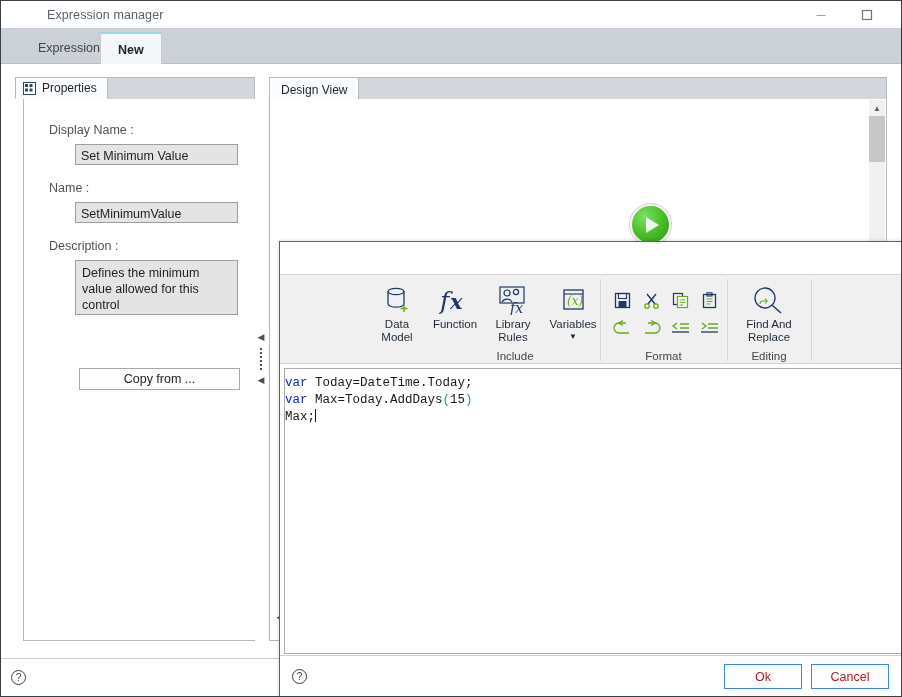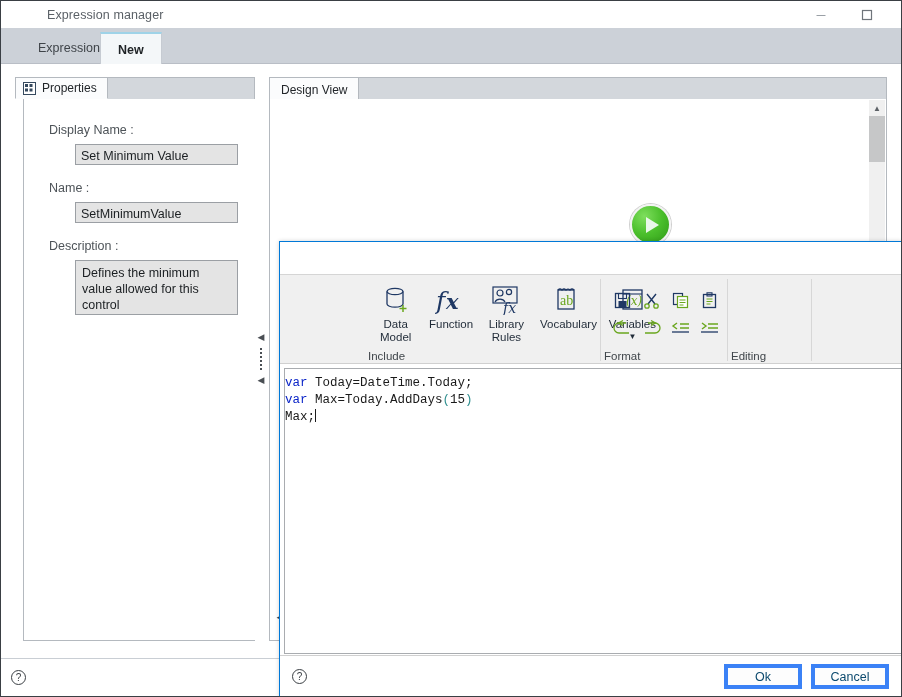--- a/index.html
+++ b/index.html
@@ -331,21 +331,21 @@
     border-top: 1px solid #d5d5d5;
     border-bottom: 1px solid #d0d0d0;
   }
   .rgroup { position: absolute; top: 0; height: 90px; }
   .rgroup .gitems {
     display: flex; align-items: flex-start;
     height: 68px; padding-top: 5px;
   }
   .rgroup .glabel {
     position: absolute; bottom: 3px; width: 100%;
-    font-size: 11.5px; color: #40464b;
+    text-align: center; font-size: 11.5px; color: #40464b;
   }
   .rbtn {
     display: flex; flex-direction: column; align-items: center;
     width: 58px; padding-top: 3px; cursor: default;
   }
   .rbtn .glyph { height: 32px; display: flex; align-items: flex-end; justify-content: center; }
   .rbtn .cap {
     font-size: 11.5px; color: #1f2a37; text-align: center;
     line-height: 13px; margin-top: 3px;
   }
@@ -383,22 +383,22 @@
     position: absolute; left: 0; bottom: 0;
     width: 621px; height: 42px;
     background: #ffffff;
     border-top: 1px solid #d0d0d0;
     display: flex; align-items: center;
     padding: 0 12px;
   }
   .dlgbtn {
     width: 78px; height: 25px;
     background: #fdfdfd;
-    border: 4px solid #3b82f6;
-    font-size: 12.5px; color: #0c4a6e;
+    border: 1px solid #3b82f6;
+    font-size: 12.5px; color: #b91c1c;
     display: flex; align-items: center; justify-content: center;
     cursor: default;
   }
 </style>
 </head>
 <body>
 
 <div id="app">
 
   <div class="titlebar">
@@ -449,20 +449,21 @@
 
         <div class="fieldlabel" style="left:25px; top:24px;">Display Name :</div>
         <div class="fieldbox" style="left:51px; top:45px; width:163px; height:21px;">Set Minimum Value</div>
 
         <div class="fieldlabel" style="left:25px; top:82px;">Name :</div>
         <div class="fieldbox" style="left:51px; top:103px; width:163px; height:21px;">SetMinimumValue</div>
 
         <div class="fieldlabel" style="left:25px; top:140px;">Description :</div>
         <div class="fieldbox" style="left:51px; top:161px; width:163px; height:55px; padding:4px 6px;">Defines the minimum value allowed for this control</div>
 
+        <div class="copyfrom">Copy from ...</div>
       </div>
     </div>
 
     <div class="splitter">
       <div class="spl-arrow">◀</div>
       <div class="spl-grip">
         <div class="spl-dot"></div>
           <div class="spl-dot"></div>
           <div class="spl-dot"></div>
         <div class="spl-dot"></div>
@@ -557,30 +558,20 @@
                 <circle cx="10" cy="8" r="3" fill="none" stroke="#1f3864" stroke-width="1.2"></circle>
                 <circle cx="19" cy="7" r="2.6" fill="none" stroke="#1f3864" stroke-width="1.2"></circle>
                 <path d="M5 17 a5.5 5 0 0 1 10 0" fill="none" stroke="#1f3864" stroke-width="1.2"></path>
                 <text x="13" y="28" font-family="DejaVu Serif, serif" font-style="italic" font-size="14" fill="#1f3864">fx</text>
               </svg>
             </div>
             <span class="cap">Library</span>
             <span class="cap" style="margin-top:0">Rules</span>
           </div>
 
-          <div class="rbtn" style="width:72px;">
-            <div class="glyph">
-              <svg width="30" height="30" viewBox="0 0 30 30">
-                <path d="M5 5 q2 -2 4 0 q2 -2 4 0 q2 -2 4 0 q2 -2 4 0" fill="none" stroke="#1f3864" stroke-width="1.2"></path>
-                <rect x="5" y="5" width="16" height="19" fill="none" stroke="#1f3864" stroke-width="1.3"></rect>
-                <text x="7" y="20" font-family="Liberation Serif, serif" font-size="14" fill="#6aa61e">ab</text>
-              </svg>
-            </div>
-            <span class="cap">Vocabulary</span>
-          </div>
 
           <div class="rbtn" style="width:62px;">
             <div class="glyph">
               <svg width="30" height="30" viewBox="0 0 30 30">
                 <rect x="6" y="5" width="19" height="19" fill="none" stroke="#1f3864" stroke-width="1.3"></rect>
                 <line x1="6" y1="9" x2="25" y2="9" stroke="#1f3864" stroke-width="1.1"></line>
                 <text x="9" y="20" font-family="DejaVu Serif, serif" font-style="italic" font-size="12" fill="#6aa61e">(x)</text>
               </svg>
             </div>
             <span class="cap">Variables</span>
@@ -660,20 +651,34 @@
             </div>
 
           </div>
         </div>
         <div class="glabel">Format</div>
       </div>
 
       <div class="rsep" style="left:447px;"></div>
 
       <div class="rgroup" style="left:451px; width:76px;">
+        <div class="gitems" style="justify-content:center;">
+          <div class="rbtn" style="width:70px;">
+            <div class="glyph">
+              <svg width="34" height="30" viewBox="0 0 34 30">
+                <circle cx="13" cy="13" r="10" fill="none" stroke="#1f3864" stroke-width="1.3"></circle>
+                <path d="M20.5 20.5 L29 28" stroke="#1f3864" stroke-width="1.5"></path>
+                <path d="M8 19 a3 3 0 0 1 3 -3 h4" fill="none" stroke="#6aa61e" stroke-width="1.2"></path>
+                <path d="M13 13.5 l2 2.5 l-2 2.5" fill="none" stroke="#6aa61e" stroke-width="1.2"></path>
+              </svg>
+            </div>
+            <span class="cap">Find And</span>
+            <span class="cap" style="margin-top:0">Replace</span>
+          </div>
+        </div>
         <div class="glabel">Editing</div>
       </div>
 
       <div class="rsep" style="left:531px;"></div>
     </div>
 
     <div class="editor"><span class="kw">var</span><span> Today=DateTime.Today;</span>
 <span class="kw">var</span><span> Max=Today.AddDays</span><span class="paren">(</span><span class="num">15</span><span class="paren">)</span>
 <span>Max;</span><span class="caret"></span></div>
 

